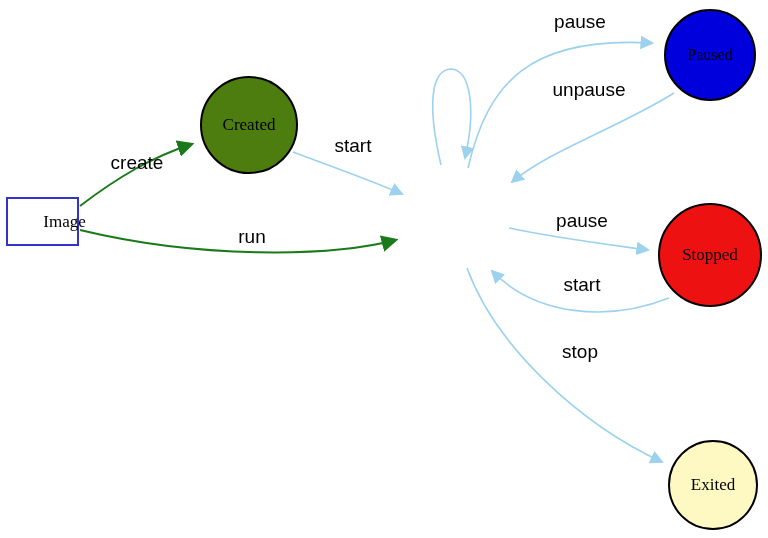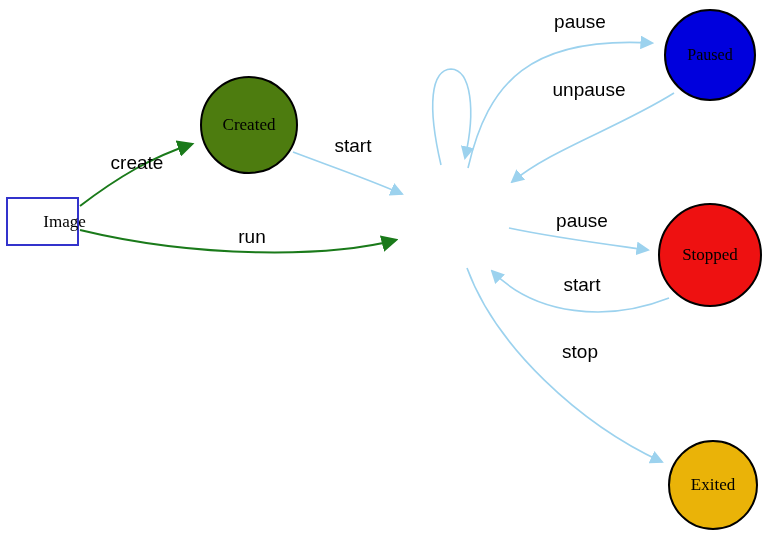--- a/index.html
+++ b/index.html
@@ -80,21 +80,21 @@
 
 
   <div class="node" style="left: 658px; top: 203px; width: 104px; height: 104px; background-color: rgb(238, 17, 17);">
     <span>Stopped</span>
   </div>
 
   <div class="node" style="left: 664px; top: 9px; width: 92px; height: 92px; font-size: 16px; background-color: rgb(0, 0, 221);">
     <span>Paused</span>
   </div>
 
-  <div class="node" style="left: 668px; top: 440px; width: 90px; height: 90px; background-color: #eab308;">
+  <div class="node" style="left: 668px; top: 440px; width: 90px; height: 90px; background-color: #fef9c3;">
     <span>Exited</span>
   </div>
 
   <div class="edge-label" style="left:137px;top:146px;margin-top:16px;">create</div>
 
   <div class="edge-label" style="left:252px;top:236px;text-align:right;">run</div>
 
   <div class="edge-label" style="left:353px;top:145px;">start</div>
 
 

